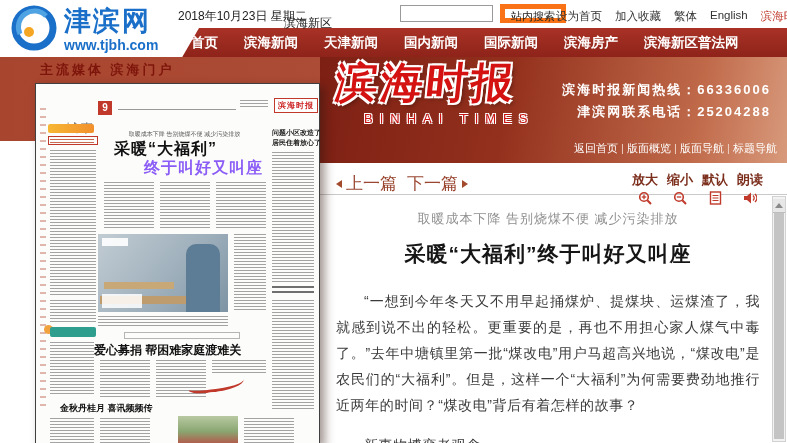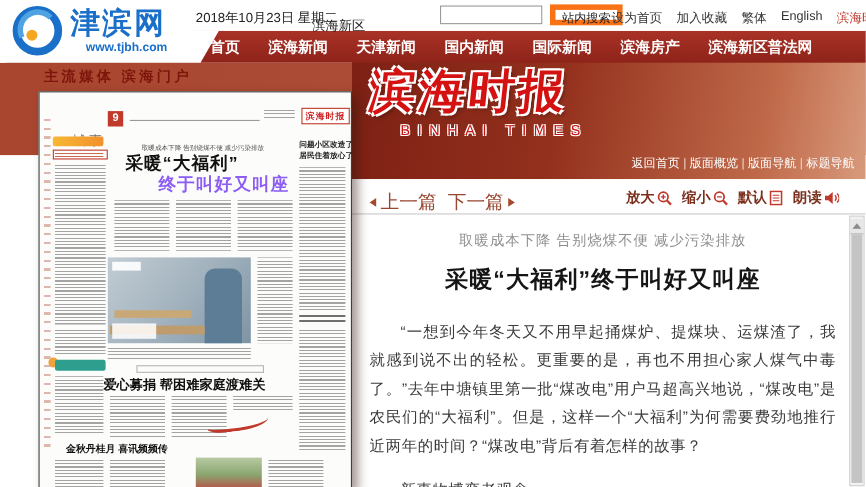--- a/index.html
+++ b/index.html
@@ -19,21 +19,21 @@
   
   .navbar { position:absolute; left:6px; top:28px; width:787px; height:29px; background:linear-gradient(#a93226,#8e231a); z-index:3; }
   .nav-notch { position:absolute; left:-25px; top:0; width:218px; height:29px; background:#fff; transform:skewX(-30deg); transform-origin:top left; }
   .nav-items { position:absolute; left:185px; top:0; height:29px; display:flex; gap:26px; align-items:center; }
   .nav-items span { color:#fff; font-size:13.5px; font-weight:bold; white-space:nowrap; cursor:pointer; }
 
   
   .site-logo { position:absolute; left:8px; top:1px; width:168px; height:54px; background:#fff; z-index:7; cursor:pointer; }
   .logo-icon { position:absolute; left:2px; top:3px; }
   .site-name { position:absolute; left:56px; top:2px; font-size:27px; font-weight:bold; color:#1a6fc9; letter-spacing:2px; }
-  .site-url  { position:absolute; left:70px; top:36px; font-size:11px; font-weight:bold; color:#1a6fc9; }
+  .site-url  { position:absolute; left:56px; top:36px; font-size:14px; font-weight:bold; color:#1a6fc9; }
 
   
   .red-band { position:absolute; left:0; top:57px; width:787px; height:84px; background:linear-gradient(90deg,#a8452f,#b25640); z-index:1; }
   .tagline { position:absolute; left:40px; top:4px; font-size:13px; font-weight:bold; color:#7d150b; letter-spacing:3px; }
 
   
   .masthead-banner { position:absolute; left:320px; top:55px; width:467px; height:108px; z-index:2;
     background:linear-gradient(100deg,#7d2014 0%,#93301d 40%,#c06a4a 80%,#d89a7c 100%); }
   .masthead-title { position:absolute; left:16px; top:0px; font-size:42px; font-weight:bold; color:#d41212; letter-spacing:3px; transform:skewX(-6deg);
     text-shadow:-2px -2px 0 #fff,2px -2px 0 #fff,-2px 2px 0 #fff,2px 2px 0 #fff,3px 3px 4px rgba(0,0,0,.35); }
@@ -47,21 +47,21 @@
 
   
   .reader-panel { position:absolute; left:320px; top:163px; width:467px; height:280px; background:#fff; z-index:2; }
   .toolbar { position:absolute; left:0; top:0; width:100%; height:32px; border-bottom:1px solid #c9c9c9; background:#fff; }
   .pager { position:absolute; left:12px; top:9px; display:flex; gap:10px; align-items:center; font-size:17px; color:#9a4631; }
   .pager .btn { display:flex; gap:4px; align-items:center; cursor:pointer; }
   .tri { width:0; height:0; display:inline-block; }
   .tri-left  { border:4px solid transparent; border-right:6px solid #a34a2e; }
   .tri-right { border:4px solid transparent; border-left:6px solid #a34a2e; }
   .view-controls { position:absolute; right:24px; top:8px; display:flex; gap:9px; align-items:center; font-size:13px; color:#7c2f1d; }
-  .view-controls .btn { display:flex; gap:2px; align-items:center; cursor:pointer; font-weight:bold; }
+  .view-controls .btn { display:flex; gap:2px; align-items:center; cursor:pointer; font-weight:bold;flex-direction:column; }
   .article-scrollbar { position:absolute; right:1px; top:33px; width:14px; height:246px; background:#f2f2f2; border:1px solid #d2d2d2; }
   .scroll-up-button { width:100%; height:14px; background:#e7e7e7; border-bottom:1px solid #bdbdbd; cursor:pointer; }
   .scroll-up-tri { width:0; height:0; border:4px solid transparent; border-bottom:5px solid #8a8a8a; margin:2px auto 0; }
   .scroll-thumb { position:absolute; left:1px; right:1px; top:16px; bottom:2px; background:#c4c4c4; cursor:pointer; }
   .article-body { position:absolute; left:0; top:33px; right:17px; bottom:0; overflow:hidden; padding:8px 10px 0 16px; }
   .article-kicker { text-align:center; font-size:13px; color:#8f8f8f; letter-spacing:1px; margin:6px 0 12px; }
   .article-title { text-align:center; font-size:21px; font-weight:bold; color:#151515; letter-spacing:1px; margin-bottom:20px; }
   .para { font-size:14px; line-height:26px; color:#3a3a3a; text-align:justify; text-indent:2em; letter-spacing:.6px; margin-bottom:14px; }
 
   
@@ -140,20 +140,22 @@
       <circle cx="19" cy="28" r="5" fill="#f5a623"></circle>
       <path d="M14 24 A10 10 0 0 1 32 20" fill="none" stroke="#fff" stroke-width="3"></path>
     </svg>
     <span class="site-name">津滨网</span>
     <span class="site-url">www.tjbh.com</span>
   </div>
 
   <div class="masthead-banner">
     <div class="masthead-title">滨海时报</div>
     <div class="masthead-en">BINHAI TIMES</div>
+    <div class="hotline-text">滨海时报新闻热线：66336006</div>
+    <div class="contact-text">津滨网联系电话：25204288</div>
     <div class="banner-nav">
       <span>返回首页</span>
       <span>版面概览</span>
       <span>版面导航</span>
       <span>标题导航</span>
     </div>
   </div>
 
   <div class="reader-panel">
     <div class="toolbar">

